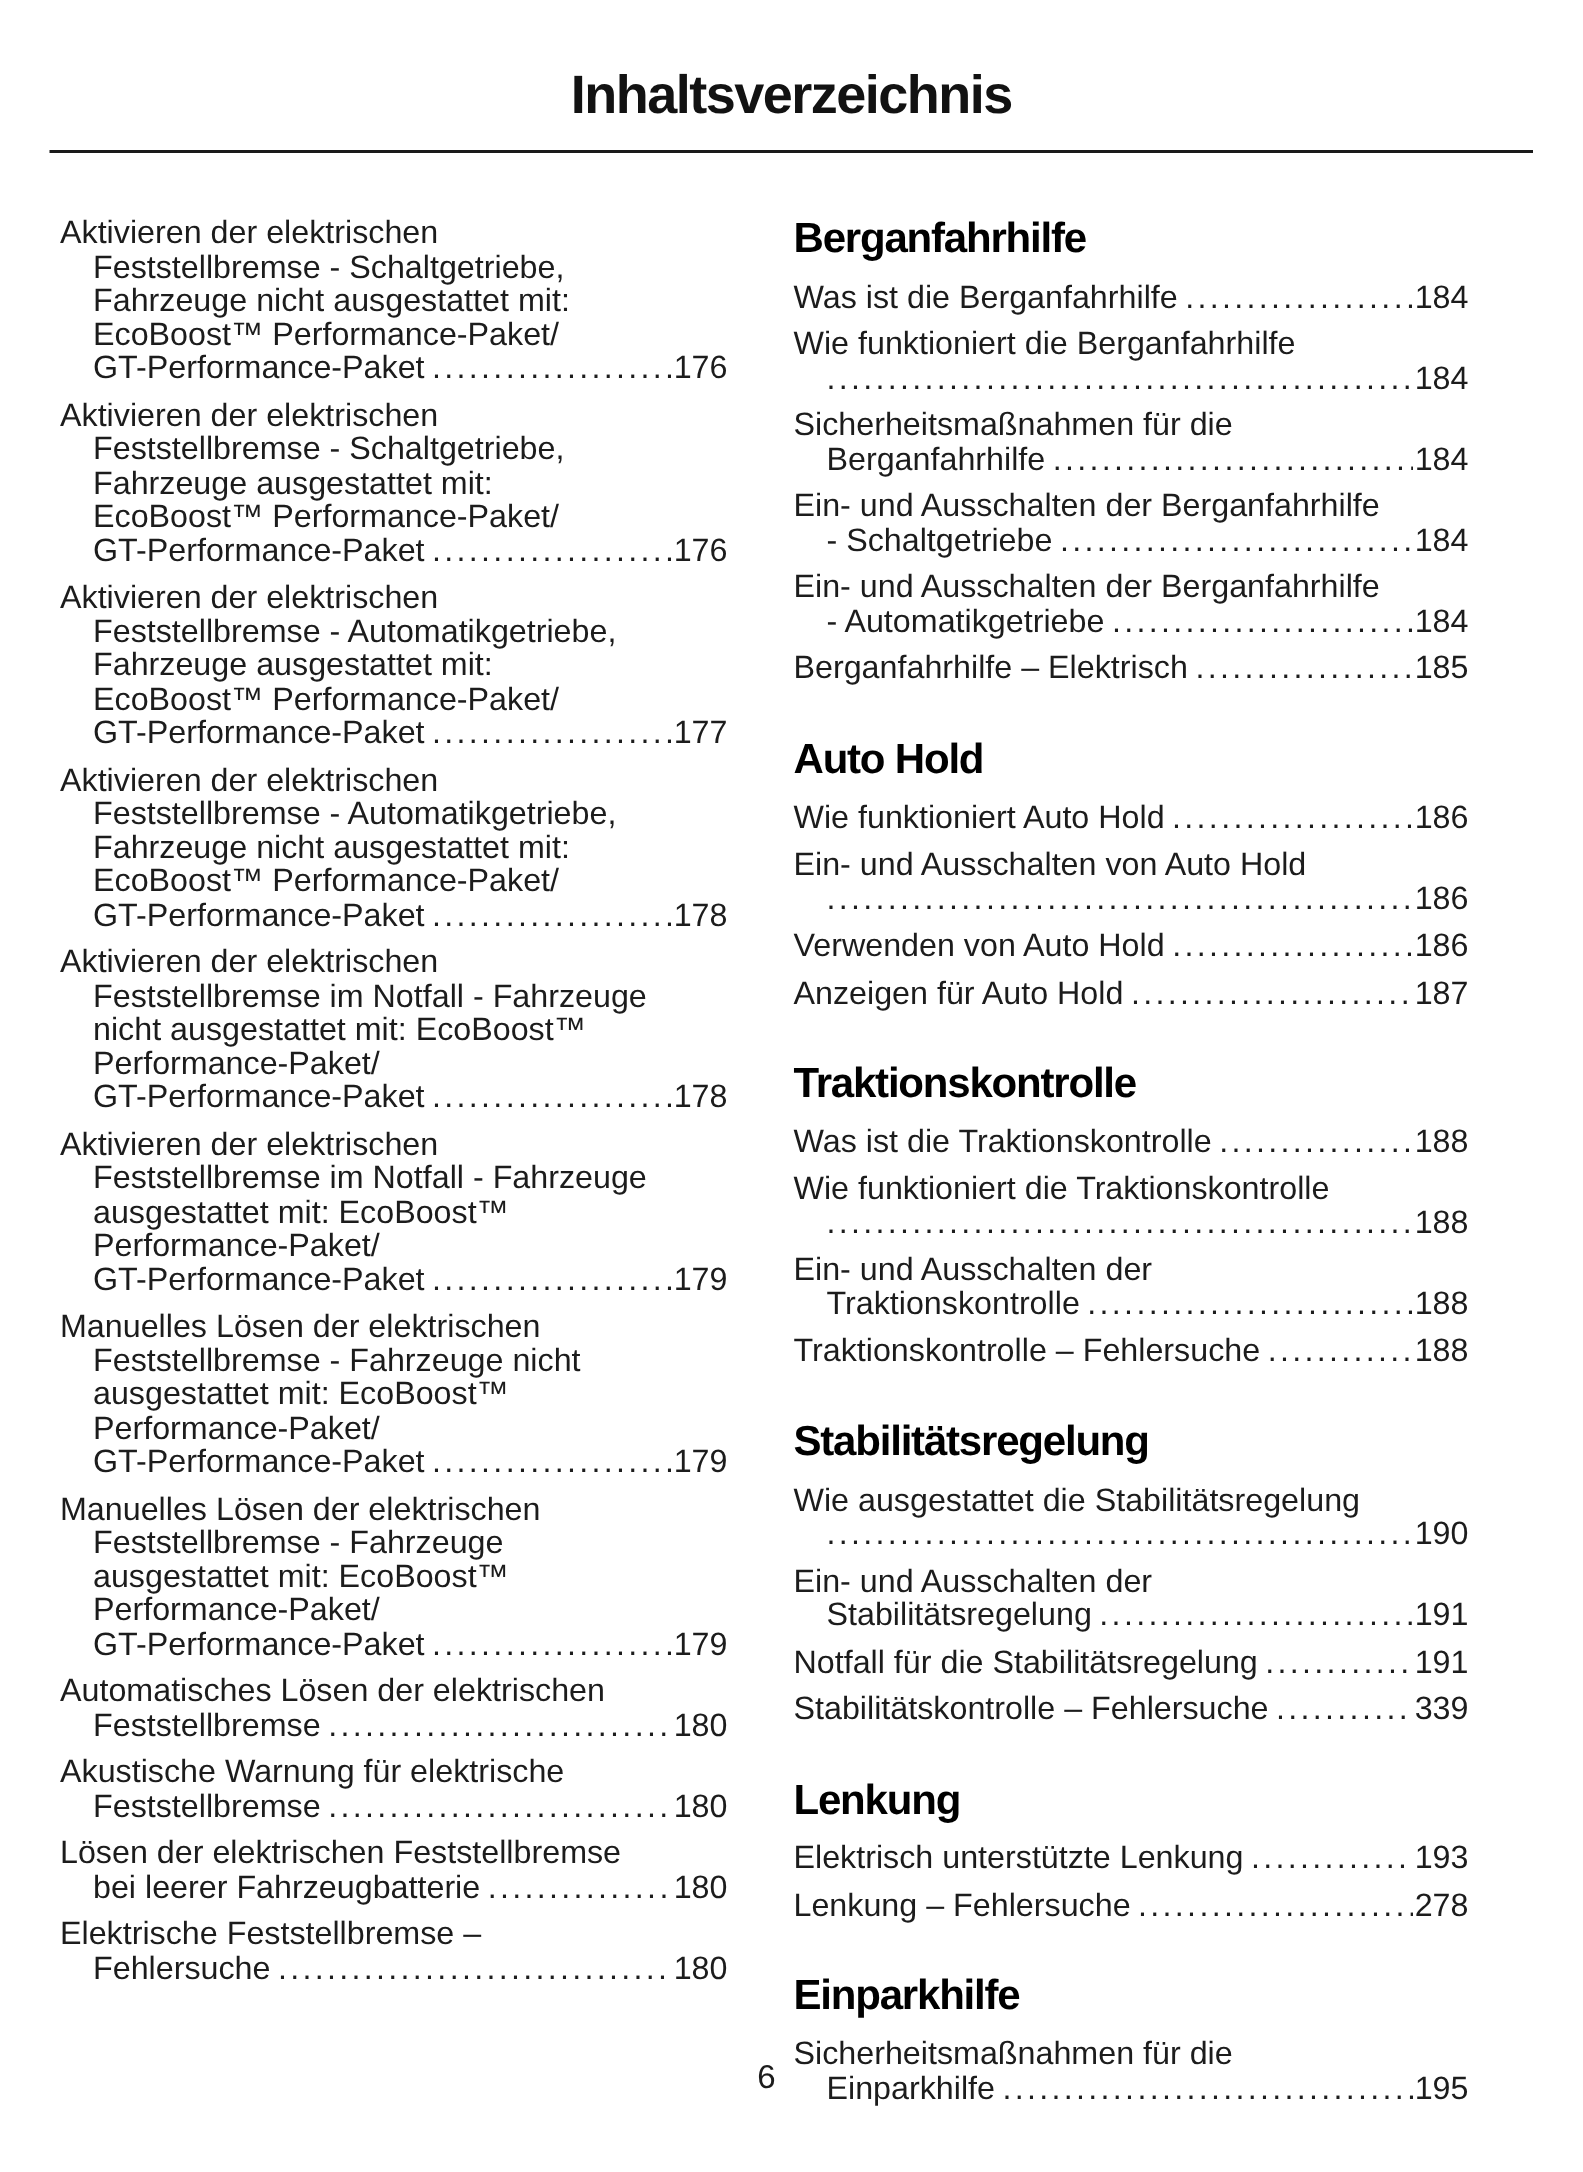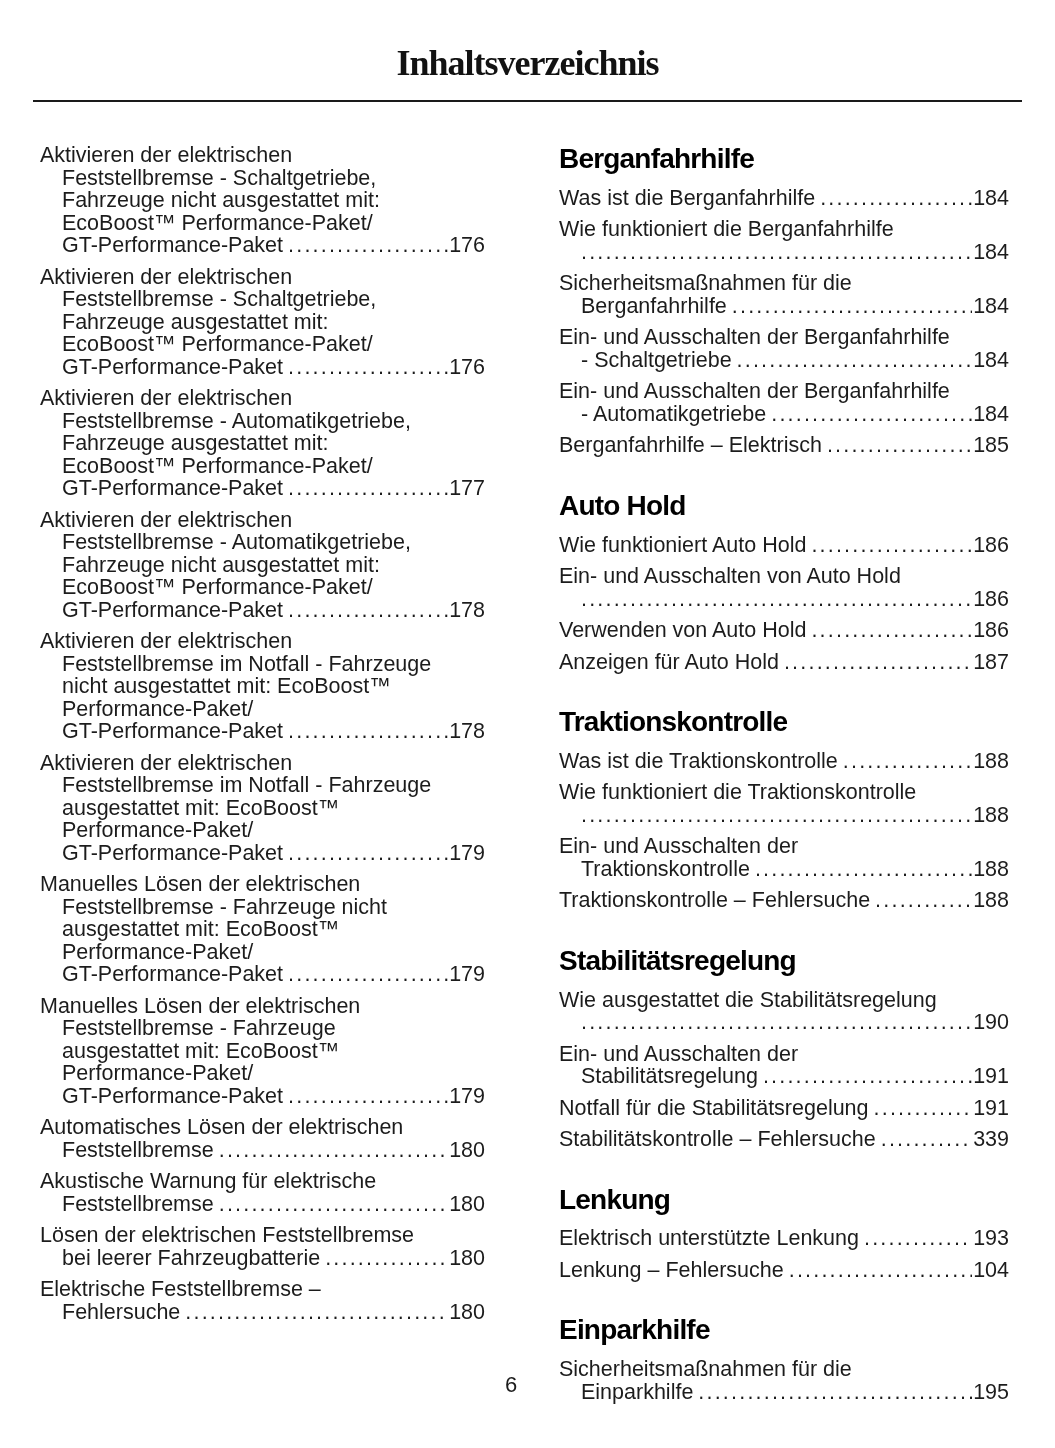--- a/index.html
+++ b/index.html
@@ -15,31 +15,30 @@
     background: #ffffff;
     overflow: hidden;
   }
   .page-title {
     padding-top: 42px;
     text-align: center;
     font-size: 36px;
     font-weight: bold;
     letter-spacing: -1px;
     color: #121212;
-    font-family: Liberation Serif, serif;
   }
   .title-rule {
     margin: 16px 33px 0 33px;
     border-top: 2px solid #1a1a1a;
     height: 0;
   }
   .columns {
     display: flex;
     padding: 42px 0 0 40px;
-    gap: 74px;
+    gap: 44px;
   }
   .col { width: 445px; }
   .col.right { width: 450px; }
   .section-heading {
     font-size: 28px;
     font-weight: bold;
     letter-spacing: -0.8px;
     color: #000000;
     margin: 34px 0 12px 0;
     line-height: 1.1;
@@ -362,21 +361,21 @@
             <div class="leader-line">
               <span class="tail">Elektrisch unterstützte Lenkung</span>
               <span class="dots"></span>
               <span class="pg">193</span>
             </div>
           </div>
           <div class="entry">
             <div class="leader-line">
               <span class="tail">Lenkung – Fehlersuche</span>
               <span class="dots"></span>
-              <span class="pg">104</span>
+              <span class="pg">278</span>
             </div>
           </div>
         </div>
         <div class="section">
           <div class="section-heading">Einparkhilfe</div>
           <div class="entry">
             <div class="entry-line">Sicherheitsmaßnahmen für die</div>
             <div class="leader-line indent">
               <span class="tail">Einparkhilfe</span>
               <span class="dots"></span>

